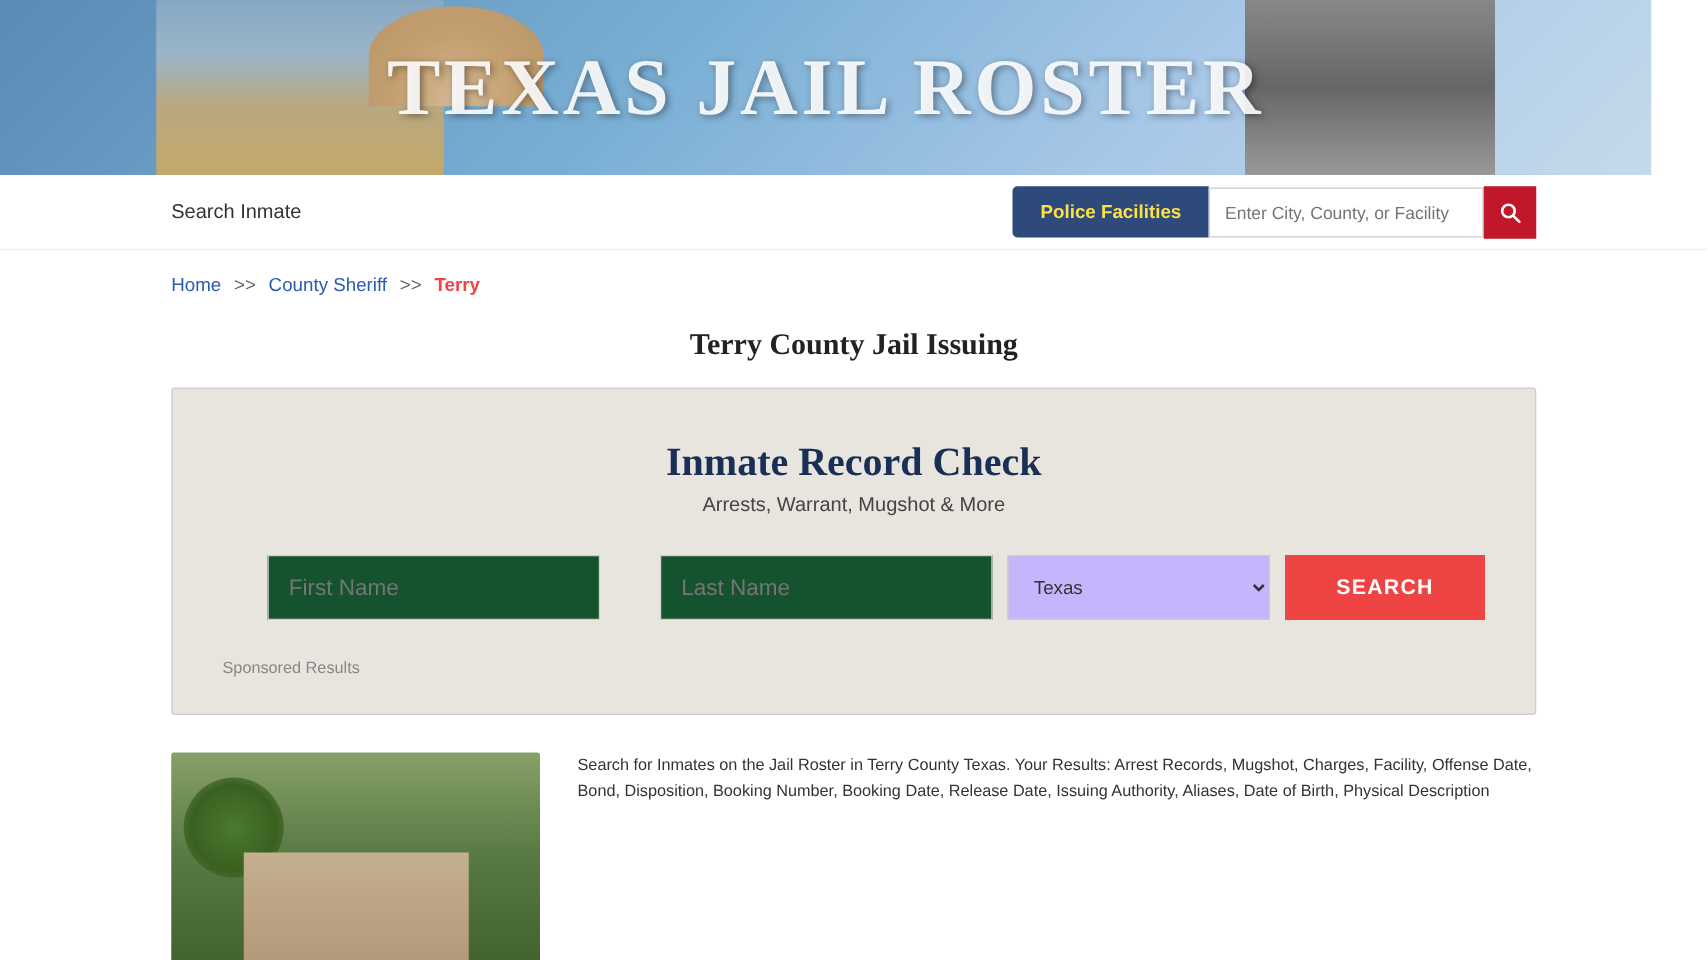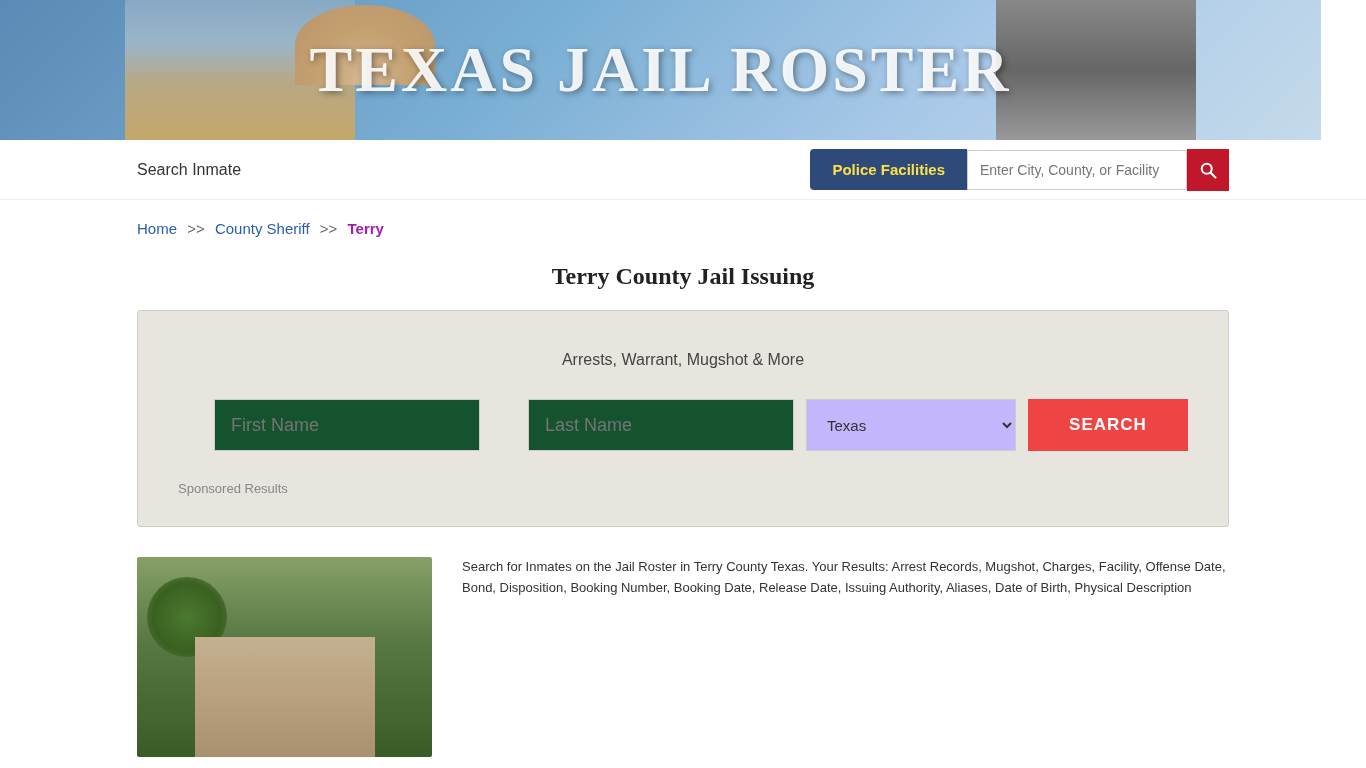--- a/index.html
+++ b/index.html
@@ -118,21 +118,21 @@
     .breadcrumb a {
       color: #2a5db0;
       text-decoration: none;
     }
     .breadcrumb .separator {
       color: #666;
       margin: 0 6px;
     }
     .breadcrumb .current {
       font-weight: bold;
-      color: #a21caf;
+      color: #ef4444;
     }
 
     
     .page-title {
       text-align: center;
       font-size: 24px;
       font-weight: bold;
       color: #222;
       padding: 16px 0 20px;
       font-family: Georgia, serif;
@@ -283,20 +283,21 @@
   <a href="#">Home</a>
   <span class="separator">&gt;&gt;</span>
   <a href="#">County Sheriff</a>
   <span class="separator">&gt;&gt;</span>
   <span class="current">Terry</span>
 </div>
 
 <h1 class="page-title">Terry County Jail Issuing</h1>
 
 <div class="record-check-box">
+  <div class="record-check-title">Inmate Record Check</div>
   <div class="record-check-subtitle">Arrests, Warrant, Mugshot &amp; More</div>
   <div class="record-check-form">
     <input class="record-input" type="text" placeholder="First Name" style="">
     <input class="record-input" type="text" placeholder="Last Name" style="">
     <select class="record-select"><option value="Alabama">Alabama</option><option value="Alaska">Alaska</option><option value="Arizona">Arizona</option><option value="Arkansas">Arkansas</option><option value="California">California</option><option value="Colorado">Colorado</option><option value="Connecticut">Connecticut</option><option value="Delaware">Delaware</option><option value="Florida">Florida</option><option value="Georgia">Georgia</option><option value="Hawaii">Hawaii</option><option value="Idaho">Idaho</option><option value="Illinois">Illinois</option><option value="Indiana">Indiana</option><option value="Iowa">Iowa</option><option value="Kansas">Kansas</option><option value="Kentucky">Kentucky</option><option value="Louisiana">Louisiana</option><option value="Maine">Maine</option><option value="Maryland">Maryland</option><option value="Massachusetts">Massachusetts</option><option value="Michigan">Michigan</option><option value="Minnesota">Minnesota</option><option value="Mississippi">Mississippi</option><option value="Missouri">Missouri</option><option value="Montana">Montana</option><option value="Nebraska">Nebraska</option><option value="Nevada">Nevada</option><option value="New Hampshire">New Hampshire</option><option value="New Jersey">New Jersey</option><option value="New Mexico">New Mexico</option><option value="New York">New York</option><option value="North Carolina">North Carolina</option><option value="North Dakota">North Dakota</option><option value="Ohio">Ohio</option><option value="Oklahoma">Oklahoma</option><option value="Oregon">Oregon</option><option value="Pennsylvania">Pennsylvania</option><option value="Rhode Island">Rhode Island</option><option value="South Carolina">South Carolina</option><option value="South Dakota">South Dakota</option><option value="Tennessee">Tennessee</option><option value="Texas" selected="">Texas</option><option value="Utah">Utah</option><option value="Vermont">Vermont</option><option value="Virginia">Virginia</option><option value="Washington">Washington</option><option value="West Virginia">West Virginia</option><option value="Wisconsin">Wisconsin</option><option value="Wyoming">Wyoming</option></select>
     <button class="record-search-btn">SEARCH</button>
   </div>
   <div class="sponsored-label">Sponsored Results</div>
 </div>
 

